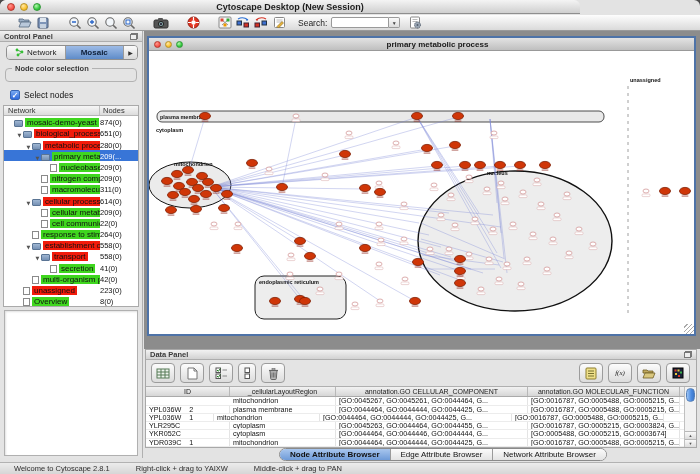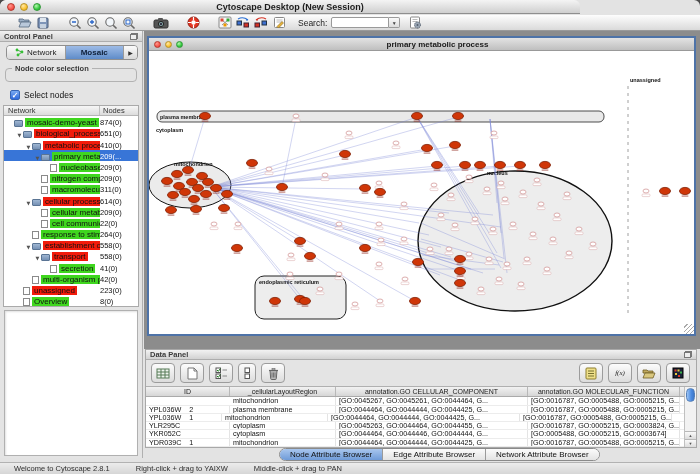--- a/index.html
+++ b/index.html
@@ -131,21 +131,21 @@
     background:linear-gradient(90deg,#9cc4f5,#4a8ae0 60%,#3d77c8); border:1px solid #5580b8; }
   .dp-sbtn { position:absolute; left:0; width:11px; height:8px; background:linear-gradient(#fafafa,#dcdcdc);
     border-top:1px solid #b8b8b8; font-size:4px; color:#555; text-align:center; line-height:8px; }
 
   
   .bottom-tabs { position:absolute; left:279px; top:448px; height:13px; display:inline-flex;
     border:1px solid #8a8a8a; border-radius:7px; overflow:hidden; background:#f7f7f7; }
   .btab { font-size:8px; color:#111; padding:0 10px; display:flex; align-items:center;
     border-right:1px solid #9a9a9a; background:linear-gradient(#fbfbfb,#e3e3e3); }
   .btab:last-child { border-right:none; }
-  .btab.sel { background:linear-gradient(#a8c6ee,#6f9bd8); font-weight:normal;justify-content:center; }
+  .btab.sel { background:linear-gradient(#a8c6ee,#6f9bd8); font-weight:bold;justify-content:center; }
   .statusbar { position:absolute; left:0; top:462px; width:700px; height:12px;
     background:linear-gradient(#ececec,#d6d6d6); border-top:1px solid #b2b2b2;
     display:flex; align-items:center; gap:26px; padding-left:14px; }
   .status-item { font-size:7.5px; color:#2e2e2e; }
 </style>
 </head>
 <body>
 
 <div class="app">
 
@@ -327,21 +327,21 @@
             <span class="tlbl red">biological_process</span>
             <span class="tfill"></span>
             <span class="tval">651(0)</span>
           </div>
           <div class="tree-row">
             <span class="tspace" style="width: 21px;"></span>
             <span class="tarrow">▼</span>
             <span class="ticon folder"></span>
             <span class="tlbl red">metabolic process</span>
             <span class="tfill"></span>
-            <span class="tval">410(0)</span>
+            <span class="tval">280(0)</span>
           </div>
           <div class="tree-row sel">
             <span class="tspace" style="width: 30px;"></span>
             <span class="tarrow">▼</span>
             <span class="ticon folder"></span>
             <span class="tlbl green">primary metabo</span>
             <span class="tfill"></span>
             <span class="tval">209(...</span>
           </div>
           <div class="tree-row">
@@ -841,21 +841,21 @@
               <div class="dp-c" style="width: 192px;">[GO:0045267, GO:0045261, GO:0044464, G...</div>
               <div class="dp-c" style="width: 152px;">[GO:0016787, GO:0005488, GO:0005215, G...</div>
             </div>
             <div class="dp-row">
               <div class="dp-c" style="width: 84px;">YPL036W__2</div>
               <div class="dp-c" style="width: 106px;">plasma membrane</div>
               <div class="dp-c" style="width: 192px;">[GO:0044464, GO:0044444, GO:0044425, G...</div>
               <div class="dp-c" style="width: 152px;">[GO:0016787, GO:0005488, GO:0005215, G...</div>
             </div>
             <div class="dp-row">
-              <div class="dp-c" style="width: 76px;">YPL036W__1</div>
+              <div class="dp-c" style="width: 68px;">YPL036W__1</div>
               <div class="dp-c" style="width: 106px;">mitochondrion</div>
               <div class="dp-c" style="width: 192px;">[GO:0044464, GO:0044444, GO:0044425, G...</div>
               <div class="dp-c" style="width: 152px;">[GO:0016787, GO:0005488, GO:0005215, G...</div>
             </div>
             <div class="dp-row">
               <div class="dp-c" style="width: 84px;">YLR295C</div>
               <div class="dp-c" style="width: 106px;">cytoplasm</div>
               <div class="dp-c" style="width: 192px;">[GO:0045263, GO:0044464, GO:0044455, G...</div>
               <div class="dp-c" style="width: 152px;">[GO:0016787, GO:0005215, GO:0003824, G...</div>
             </div>

